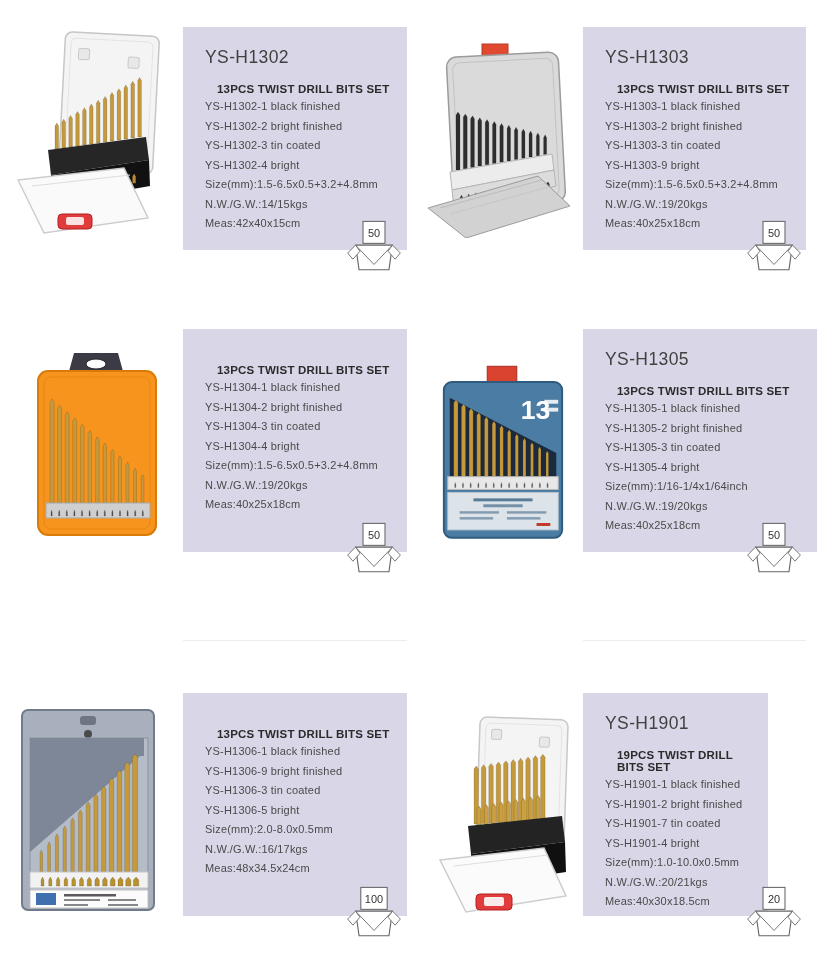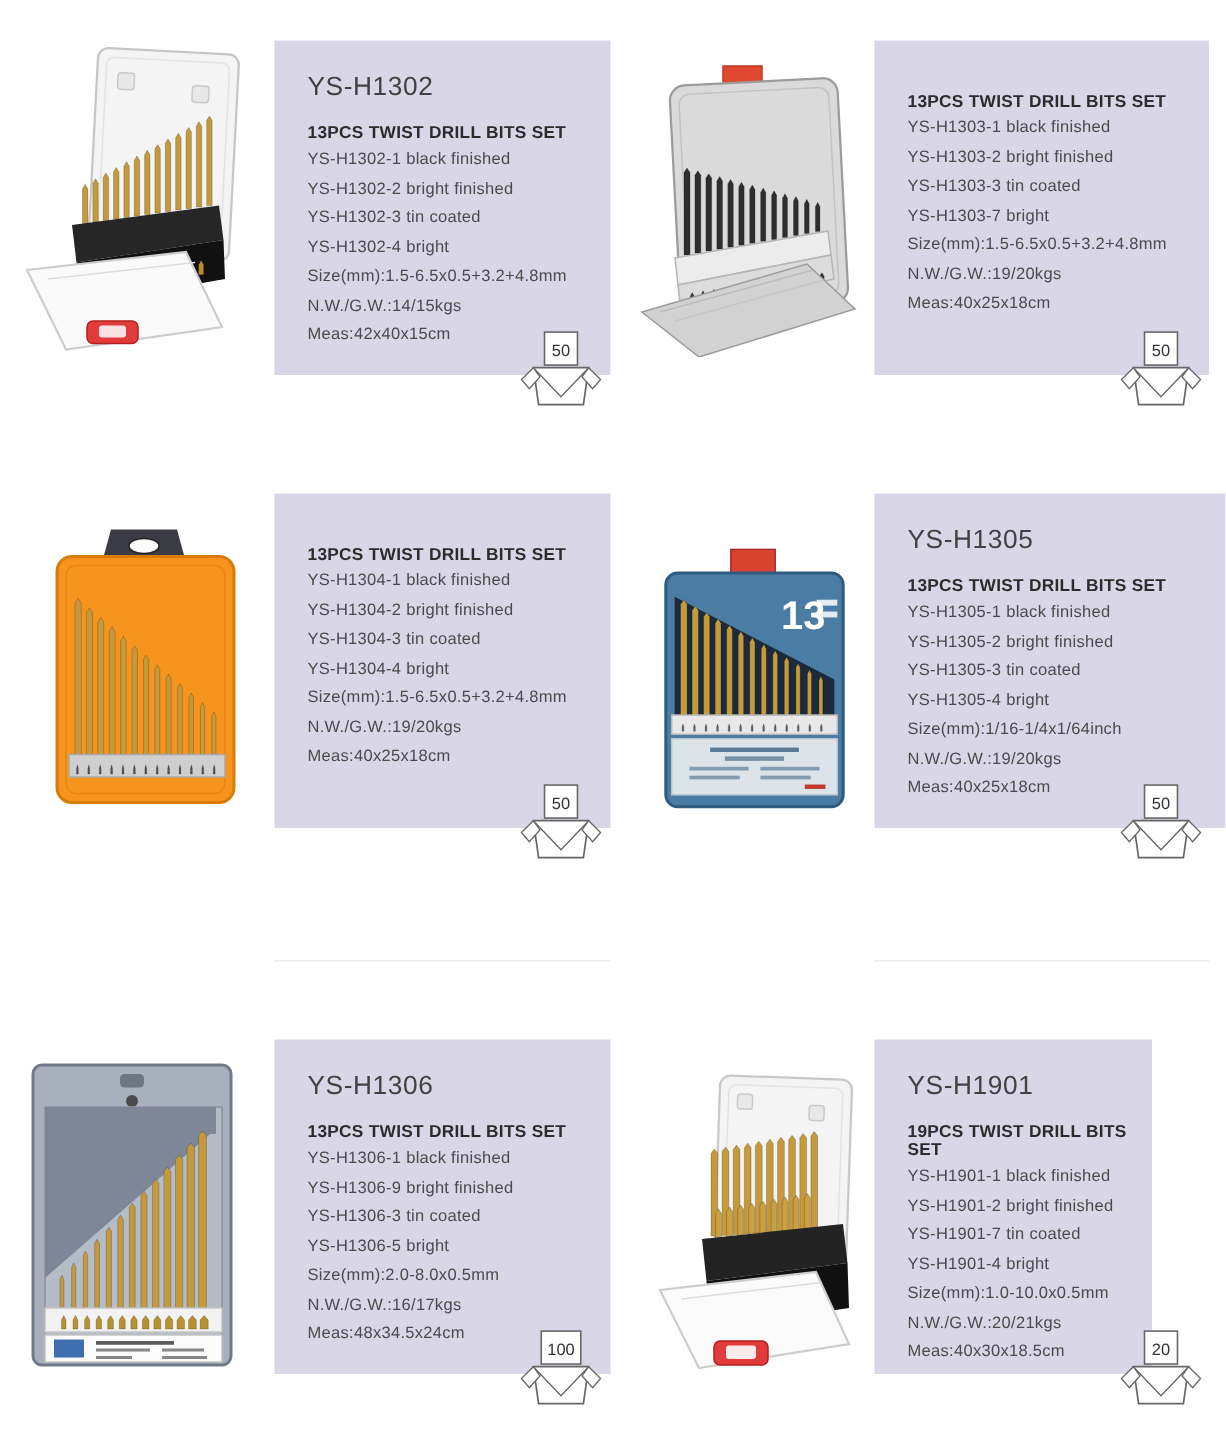--- a/index.html
+++ b/index.html
@@ -3,21 +3,21 @@
 <meta charset="utf-8">
 <style>
   html,body{margin:0;padding:0;background:#ffffff;}
   #page{position:relative;width:817px;height:963px;background:#fff;overflow:hidden;
         font-family:"Liberation Sans",sans-serif;border-radius:19px;}
   .photo{position:absolute;}
   .photo svg{width:100%;height:100%;display:block;}
   .panel{position:absolute;width:224px;height:223px;background:#d9d6e7;
          padding:20px 14px 0 22px;box-sizing:border-box;}
   .code{margin:0;font-size:17.5px;font-weight:400;color:#414141;letter-spacing:.4px;}
-  .ptitle{margin:15px 0 0 0;font-size:11.5px;font-weight:700;color:#2b2b2b;letter-spacing:.2px;}
+  .ptitle{margin:15px 0 0 12px;font-size:11.5px;font-weight:700;color:#2b2b2b;letter-spacing:.2px;}
   .line{margin:8px 0 0 0;font-size:11px;line-height:11.5px;color:#4a4a4a;letter-spacing:.2px;}
   .line:first-of-type{margin-top:6px;}
   .carton{position:absolute;width:58px;height:56px;}
   .carton .qty{font-size:12.5px;fill:#333;}
   svg text{font-family:"Liberation Sans",sans-serif;}
   .divider{position:absolute;height:1px;background:#ececec;}
   .big13{font-size:27px;font-weight:700;fill:#ffffff;}
 </style>
 </head>
 <body>
@@ -129,25 +129,26 @@
             <path d="M112 150 L112 146.4 L113.5 144 L115 146.4 L115 150 Z" fill="#333333" stroke="rgba(0,0,0,0.35)" stroke-width="0.4"></path>
             <path d="M119.2 148.7 L119.2 145.21999999999997 L120.7 142.89999999999998 L122.2 145.21999999999997 L122.2 148.7 Z" fill="#333333" stroke="rgba(0,0,0,0.35)" stroke-width="0.4"></path>
             <path d="M126.4 147.4 L126.4 144.04000000000002 L127.9 141.8 L129.4 144.04000000000002 L129.4 147.4 Z" fill="#333333" stroke="rgba(0,0,0,0.35)" stroke-width="0.4"></path>
           </g>
         <path d="M8 168 L118 136 L150 166 L46 198 Z" fill="#d2d2d2" stroke="#9b9b9b"></path>
         <path d="M20 168 L122 140" stroke="#bbb" fill="none"></path>
         <path d="M30 174 L128 147" stroke="#c6c6c6" fill="none"></path>
       </svg>
     </div>
     <div class="panel" style="left:583px;top:27px;width:223px">
+      <h2 class="code">YS-H1303</h2>
       <h3 class="ptitle">13PCS TWIST DRILL BITS SET</h3>
       <p class="line">YS-H1303-1 black finished</p>
       <p class="line">YS-H1303-2 bright finished</p>
       <p class="line">YS-H1303-3 tin coated</p>
-      <p class="line">YS-H1303-7 bright</p>
+      <p class="line">YS-H1303-9 bright</p>
       <p class="line">Size(mm):1.5-6.5x0.5+3.2+4.8mm</p>
       <p class="line">N.W./G.W.:19/20kgs</p>
       <p class="line">Meas:40x25x18cm</p>
     </div>
     <svg class="carton" style="left:745px;top:218px" viewBox="0 0 66 62">
       <path d="M13 30 L33 42 L53 30" fill="#fff" stroke="#666" stroke-width="1.2"></path>
       <rect x="20.5" y="3" width="25" height="25" fill="#fff" stroke="#666" stroke-width="1.2"></rect>
       <text class="qty" x="33" y="21" text-anchor="middle">50</text>
       <path d="M12 30 L54 30 L50 58 L16 58 Z" fill="#fff" stroke="#666" stroke-width="1.3"></path>
       <path d="M12 30 L33 52 L54 30" fill="none" stroke="#666"></path>
@@ -335,21 +336,20 @@
         <rect x="14" y="188" width="118" height="18" fill="#fbfbfb" stroke="#c5c5c5"></rect>
         <rect x="20" y="191" width="20" height="12" fill="#3f6fae"></rect>
         <rect x="48" y="192" width="52" height="2.5" fill="#333" opacity="0.8"></rect>
         <rect x="48" y="197" width="36" height="2" fill="#555" opacity="0.7"></rect>
         <rect x="92" y="197" width="28" height="2" fill="#555" opacity="0.7"></rect>
         <rect x="48" y="202" width="24" height="2" fill="#555" opacity="0.7"></rect>
         <rect x="92" y="202" width="30" height="2" fill="#555" opacity="0.7"></rect>
       </svg>
     </div>
     <div class="panel" style="left:183px;top:693px">
-      <h2 class="code">YS-H1306</h2>
       <h3 class="ptitle">13PCS TWIST DRILL BITS SET</h3>
       <p class="line">YS-H1306-1 black finished</p>
       <p class="line">YS-H1306-9 bright finished</p>
       <p class="line">YS-H1306-3 tin coated</p>
       <p class="line">YS-H1306-5 bright</p>
       <p class="line">Size(mm):2.0-8.0x0.5mm</p>
       <p class="line">N.W./G.W.:16/17kgs</p>
       <p class="line">Meas:48x34.5x24cm</p>
     </div>
     <svg class="carton" style="left:345px;top:884px" viewBox="0 0 66 62">

